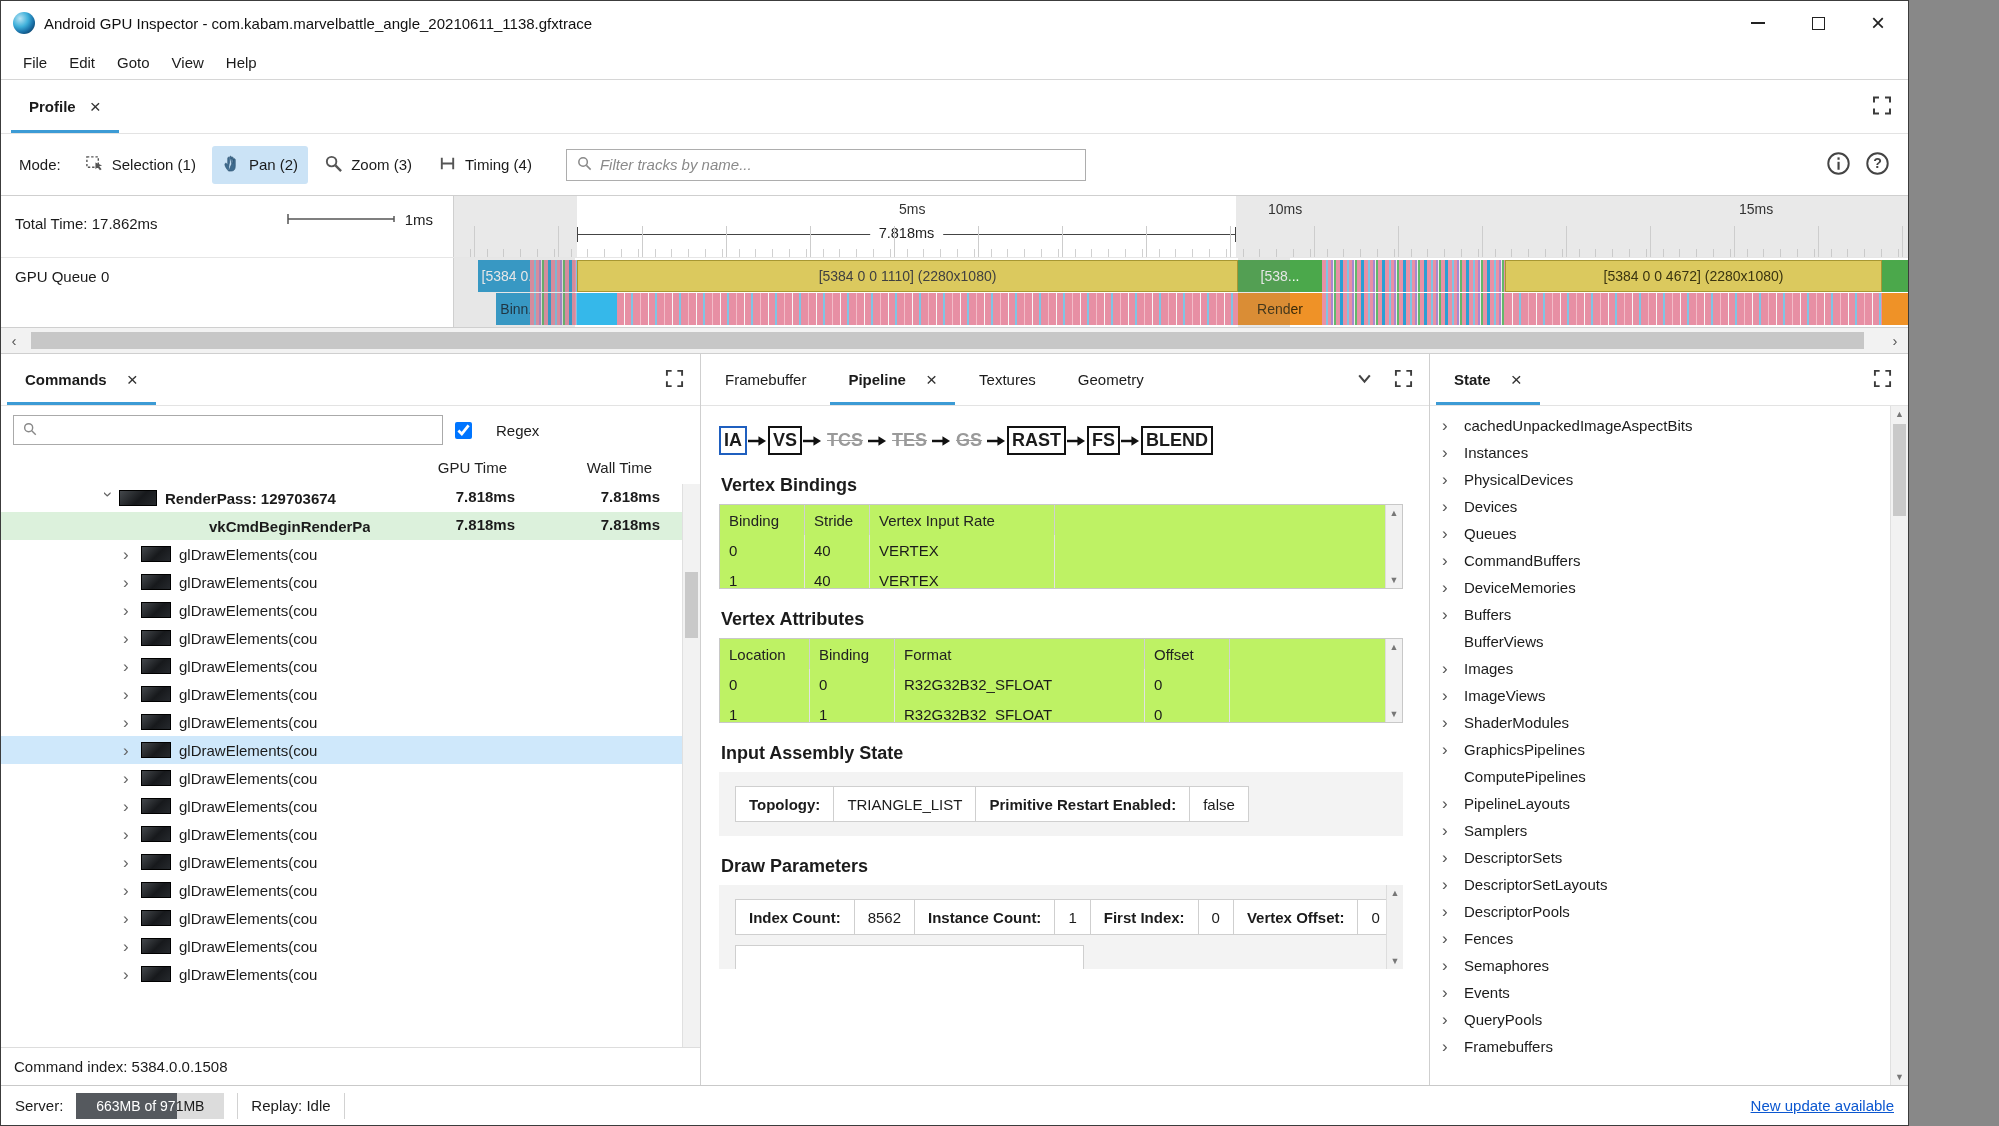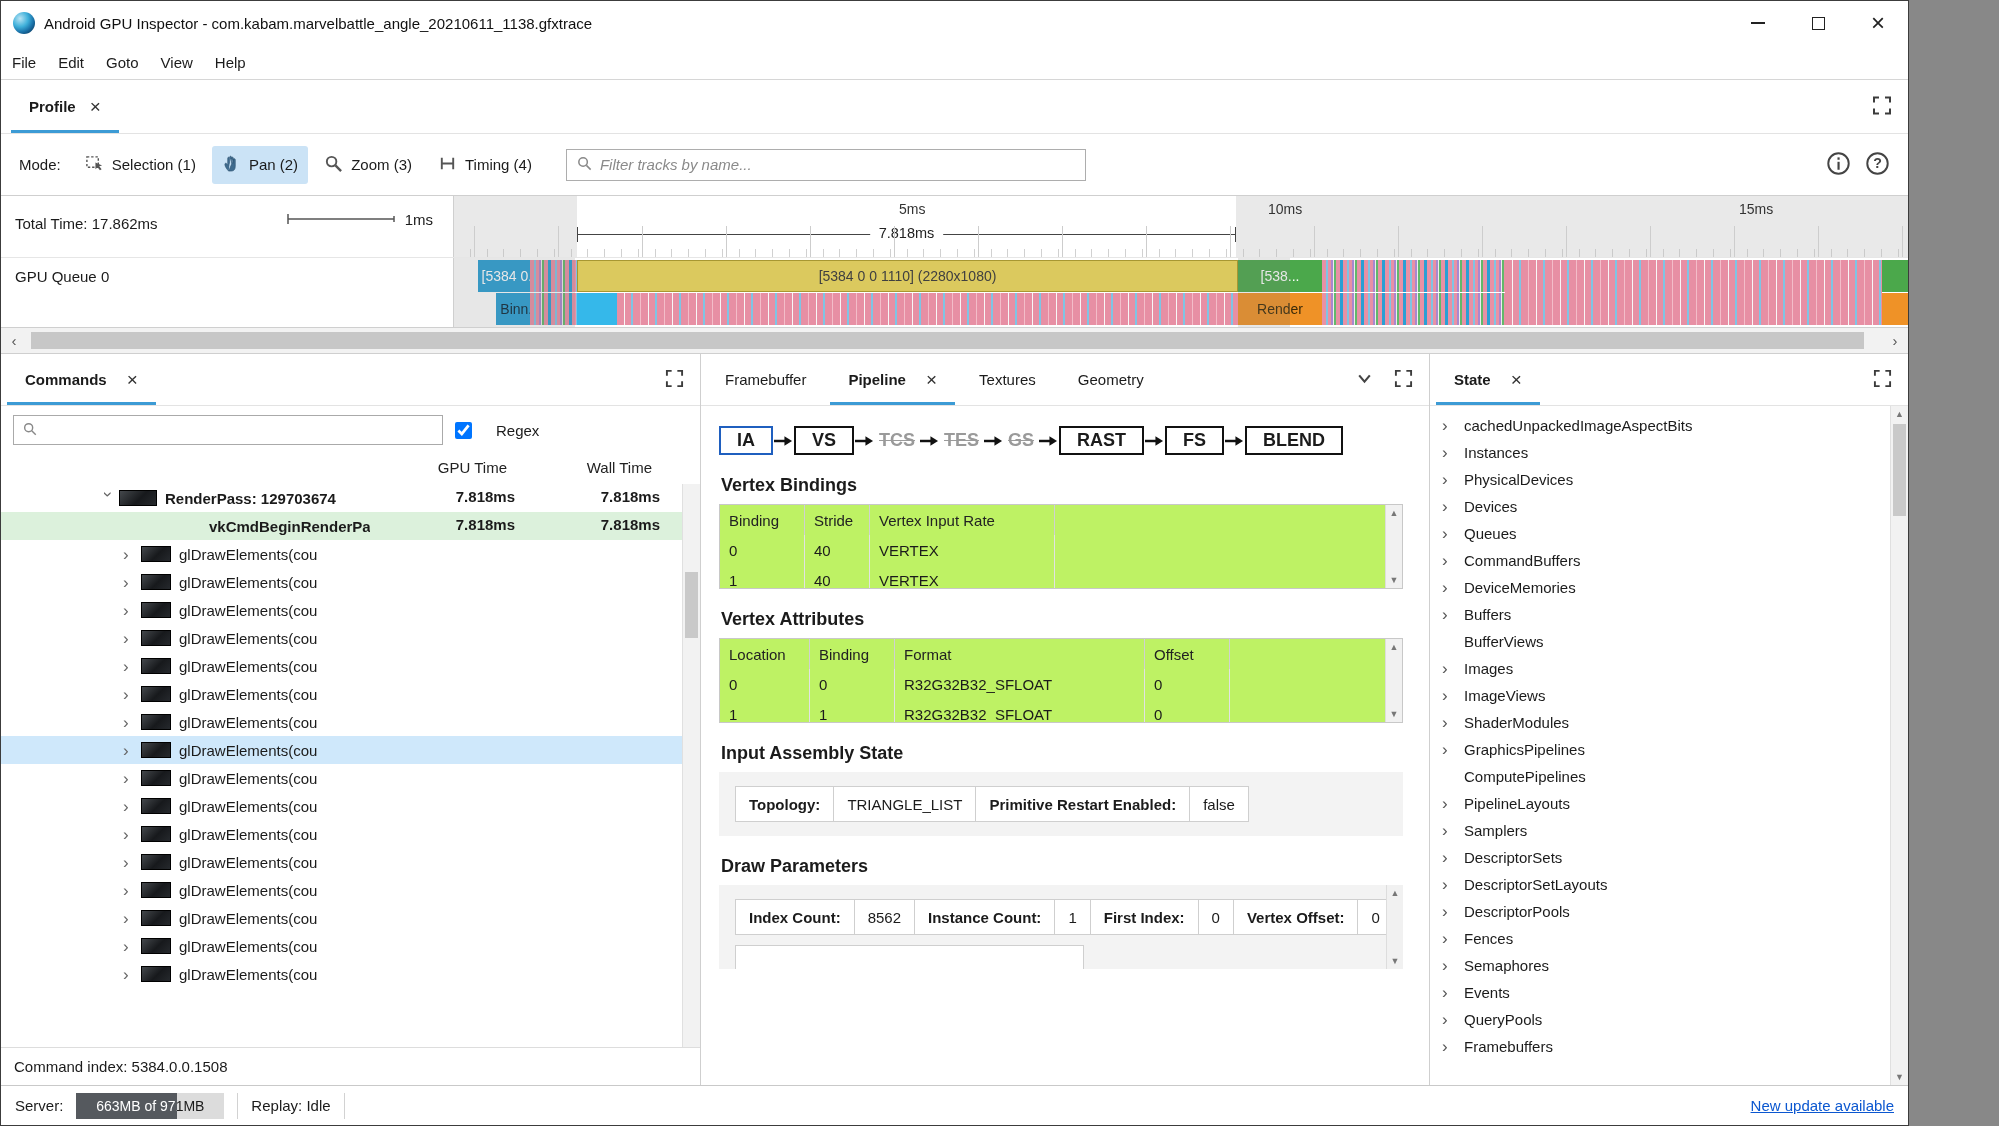--- a/index.html
+++ b/index.html
@@ -12,21 +12,21 @@
   .app-icon { width:22px; height:22px; border-radius:50%; flex:none;
     background: radial-gradient(circle at 32% 30%, #b9e4f4, #3fb0da 38%, #1b74ab 62%, #0c3f66 85%); }
   .win-title { font-size:15px; color:#111; }
   .win-controls { margin-left:auto; display:flex; height:44px; }
   .win-btn { width:60px; height:44px; display:flex; align-items:center; justify-content:center; }
   .glyph-min { width:14px; height:2px; background:#222; }
   .glyph-max { width:13px; height:13px; border:1.5px solid #222; }
   .glyph-close { font-size:24px; line-height:1; color:#222; font-weight:400; }
 
   
-  .menubar { height:35px; flex:none; display:flex; align-items:center; padding-left:0; border-bottom:1px solid #d6d6d6; }
+  .menubar { height:35px; flex:none; display:flex; align-items:center; padding-left:11px; border-bottom:1px solid #d6d6d6; }
   .menu-item { padding:0 11px; font-size:15px; }
 
   
   .tabrow { height:54px; flex:none; display:flex; align-items:stretch; position:relative; border-bottom:1px solid #e3e3e3; }
   .tab { display:flex; align-items:center; gap:14px; padding:0 18px; margin-left:10px; font-size:15px; }
   .tab.active { font-weight:bold; box-shadow: inset 0 -3px 0 #3c9bd5; }
   .close-x { font-size:19px; color:#333; line-height:1; font-weight:normal; }
   .corner-icon { position:absolute; right:16px; top:50%; transform:translateY(-50%); }
 
   
@@ -112,21 +112,21 @@
   .cmd-gpu { right:185px; }
   .cmd-wall { right:40px; }
   .vscroll { position:absolute; right:0; top:0; bottom:0; width:18px; background:#f2f2f2; border-left:1px solid #e0e0e0; }
   .vs-thumb { position:absolute; left:2px; right:2px; background:#c9c9c9; }
   .vs-arrow { position:absolute; left:0; right:0; text-align:center; font-size:9px; color:#777; }
   .cmd-footer { height:38px; flex:none; border-top:1px solid #ddd; display:flex; align-items:center; padding:0 13px; }
 
   
   .pipe-content { flex:1; min-height:0; overflow:hidden; padding:0 26px 0 18px; position:relative; }
   .stage-diagram { display:flex; align-items:center; margin-top:20px; }
-  .stage-box { border:2.5px solid #111; padding:2px 16px; font-weight:bold; font-size:18px; flex:none; }
+  .stage-box { border:2.5px solid #111; padding:2px 3px; font-weight:bold; font-size:18px; flex:none; }
   .stage-box.selected { border-color:#1f5fbf; }
   .stage-dis { color:#9a9a9a; font-weight:bold; font-size:18px; text-decoration:line-through; padding:2px 4px; flex:none; }
   .stage-arrow { flex:none; margin:0 1px; }
   .pipe-heading { font-size:23px; font-weight:bold; margin:30px 0 0 2px; }
   .sec-title { font-size:18px; font-weight:bold; margin:20px 0 8px 2px; }
   .data-table { border:1px solid #c8c8c8; height:85px; overflow:hidden; position:relative; padding-right:17px; background:#bef264; }
   .tbl-row { display:flex; height:30px; align-items:center; }
   .tbl-cell { height:30px; display:flex; align-items:center; padding-left:9px; border-right:1px solid #e2e2e2; flex:none; overflow:hidden; white-space:nowrap; }
   .tbl-head .tbl-cell { border-right:1px solid #d0d0d0; color:#222; }
   .tbl-scroll { position:absolute; right:0; top:0; bottom:0; width:17px; background:#f1f1f1; border-left:1px solid #ddd; }
@@ -320,20 +320,23 @@
           </div>
           <div class="seg-half" style="background: rgb(239, 146, 39);">
             <span class="seg-text" style="color: rgb(58, 42, 8);">Render</span>
           </div>
         </div>
         <div class="seg" style="left: 868px; width: 183px;">
           <div class="seg-half stripes-mixed"></div>
           <div class="seg-half stripes-mixed"></div>
         </div>
         <div class="seg" style="left: 1051px; width: 377px;">
+          <div class="seg-half" style="background: rgb(219, 201, 94); box-shadow: rgb(167, 151, 50) 0px 0px 0px 1px inset;">
+            <span class="seg-text" style="color: rgb(58, 52, 16);">[5384 0 0 4672] (2280x1080)</span>
+          </div>
           <div class="seg-half stripes-pink"></div>
         </div>
         <div class="seg" style="left: 1428px; width: 117px;">
           <div class="seg-half" style="background: rgb(75, 168, 75);">
             <span class="seg-text" style="color: rgb(255, 255, 255);">[538...</span>
           </div>
           <div class="seg-half" style="background: rgb(239, 146, 39);">
             <span class="seg-text" style="color: rgb(58, 42, 8);">Render</span>
           </div>
         </div>

